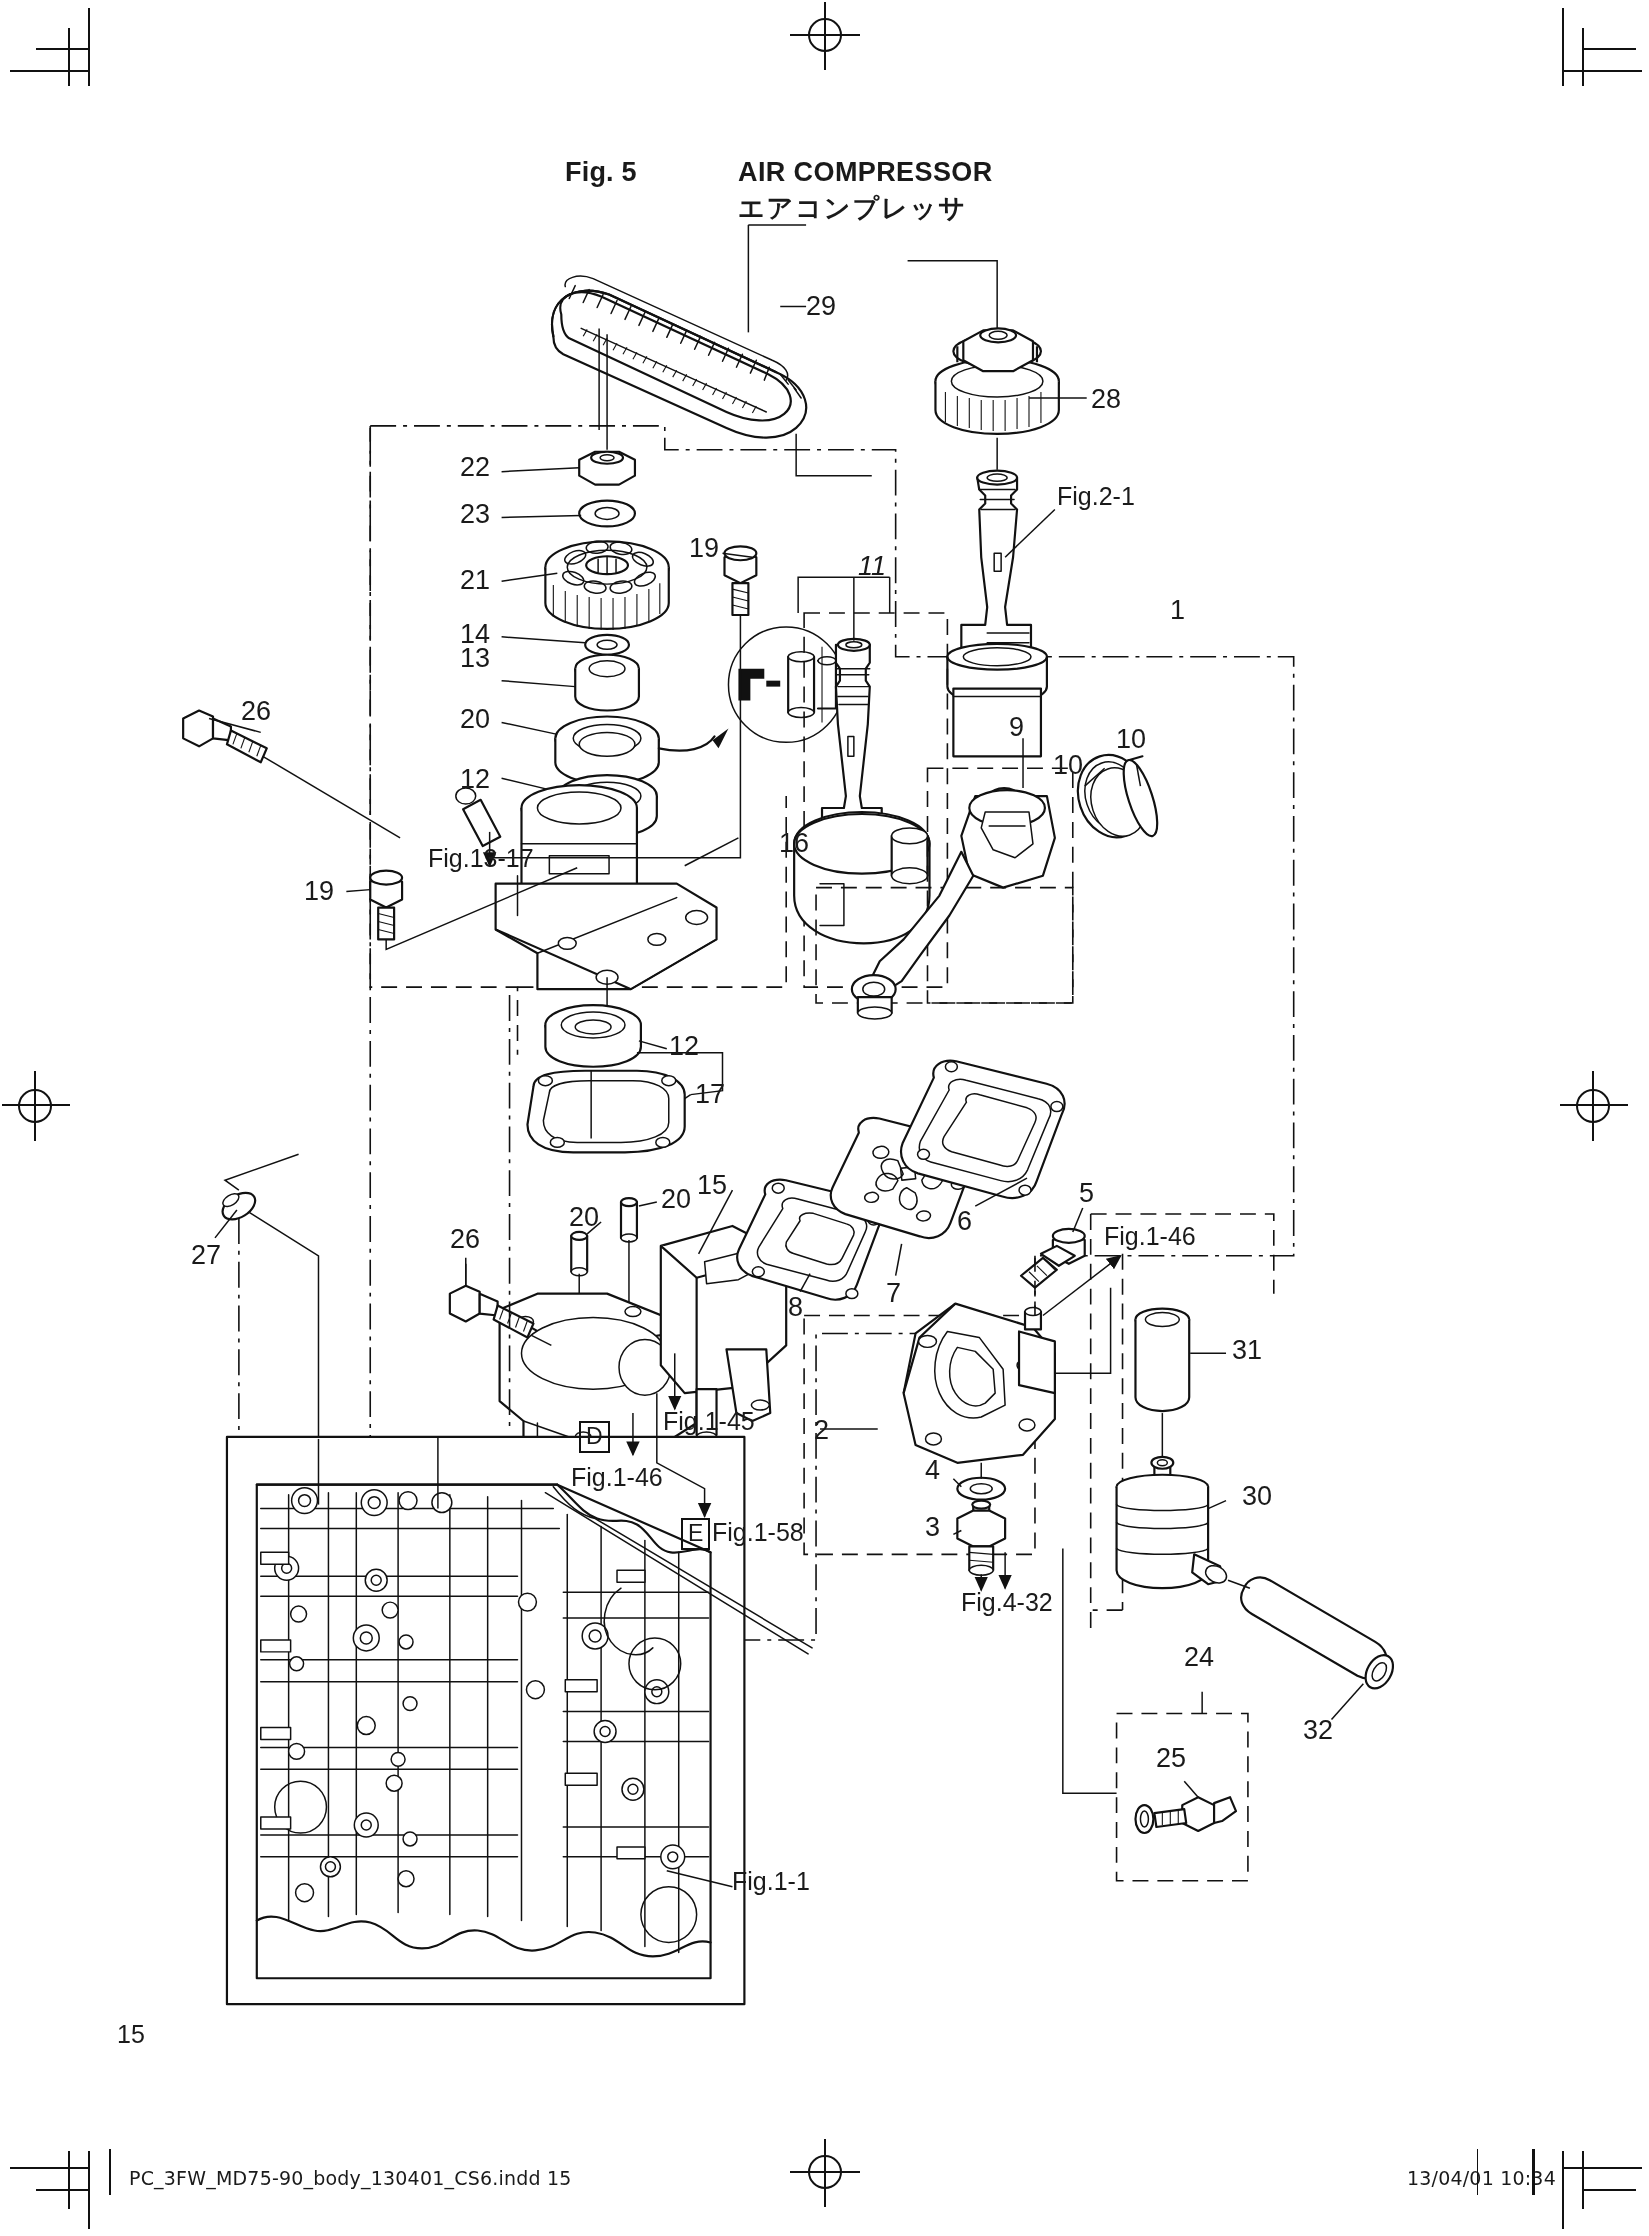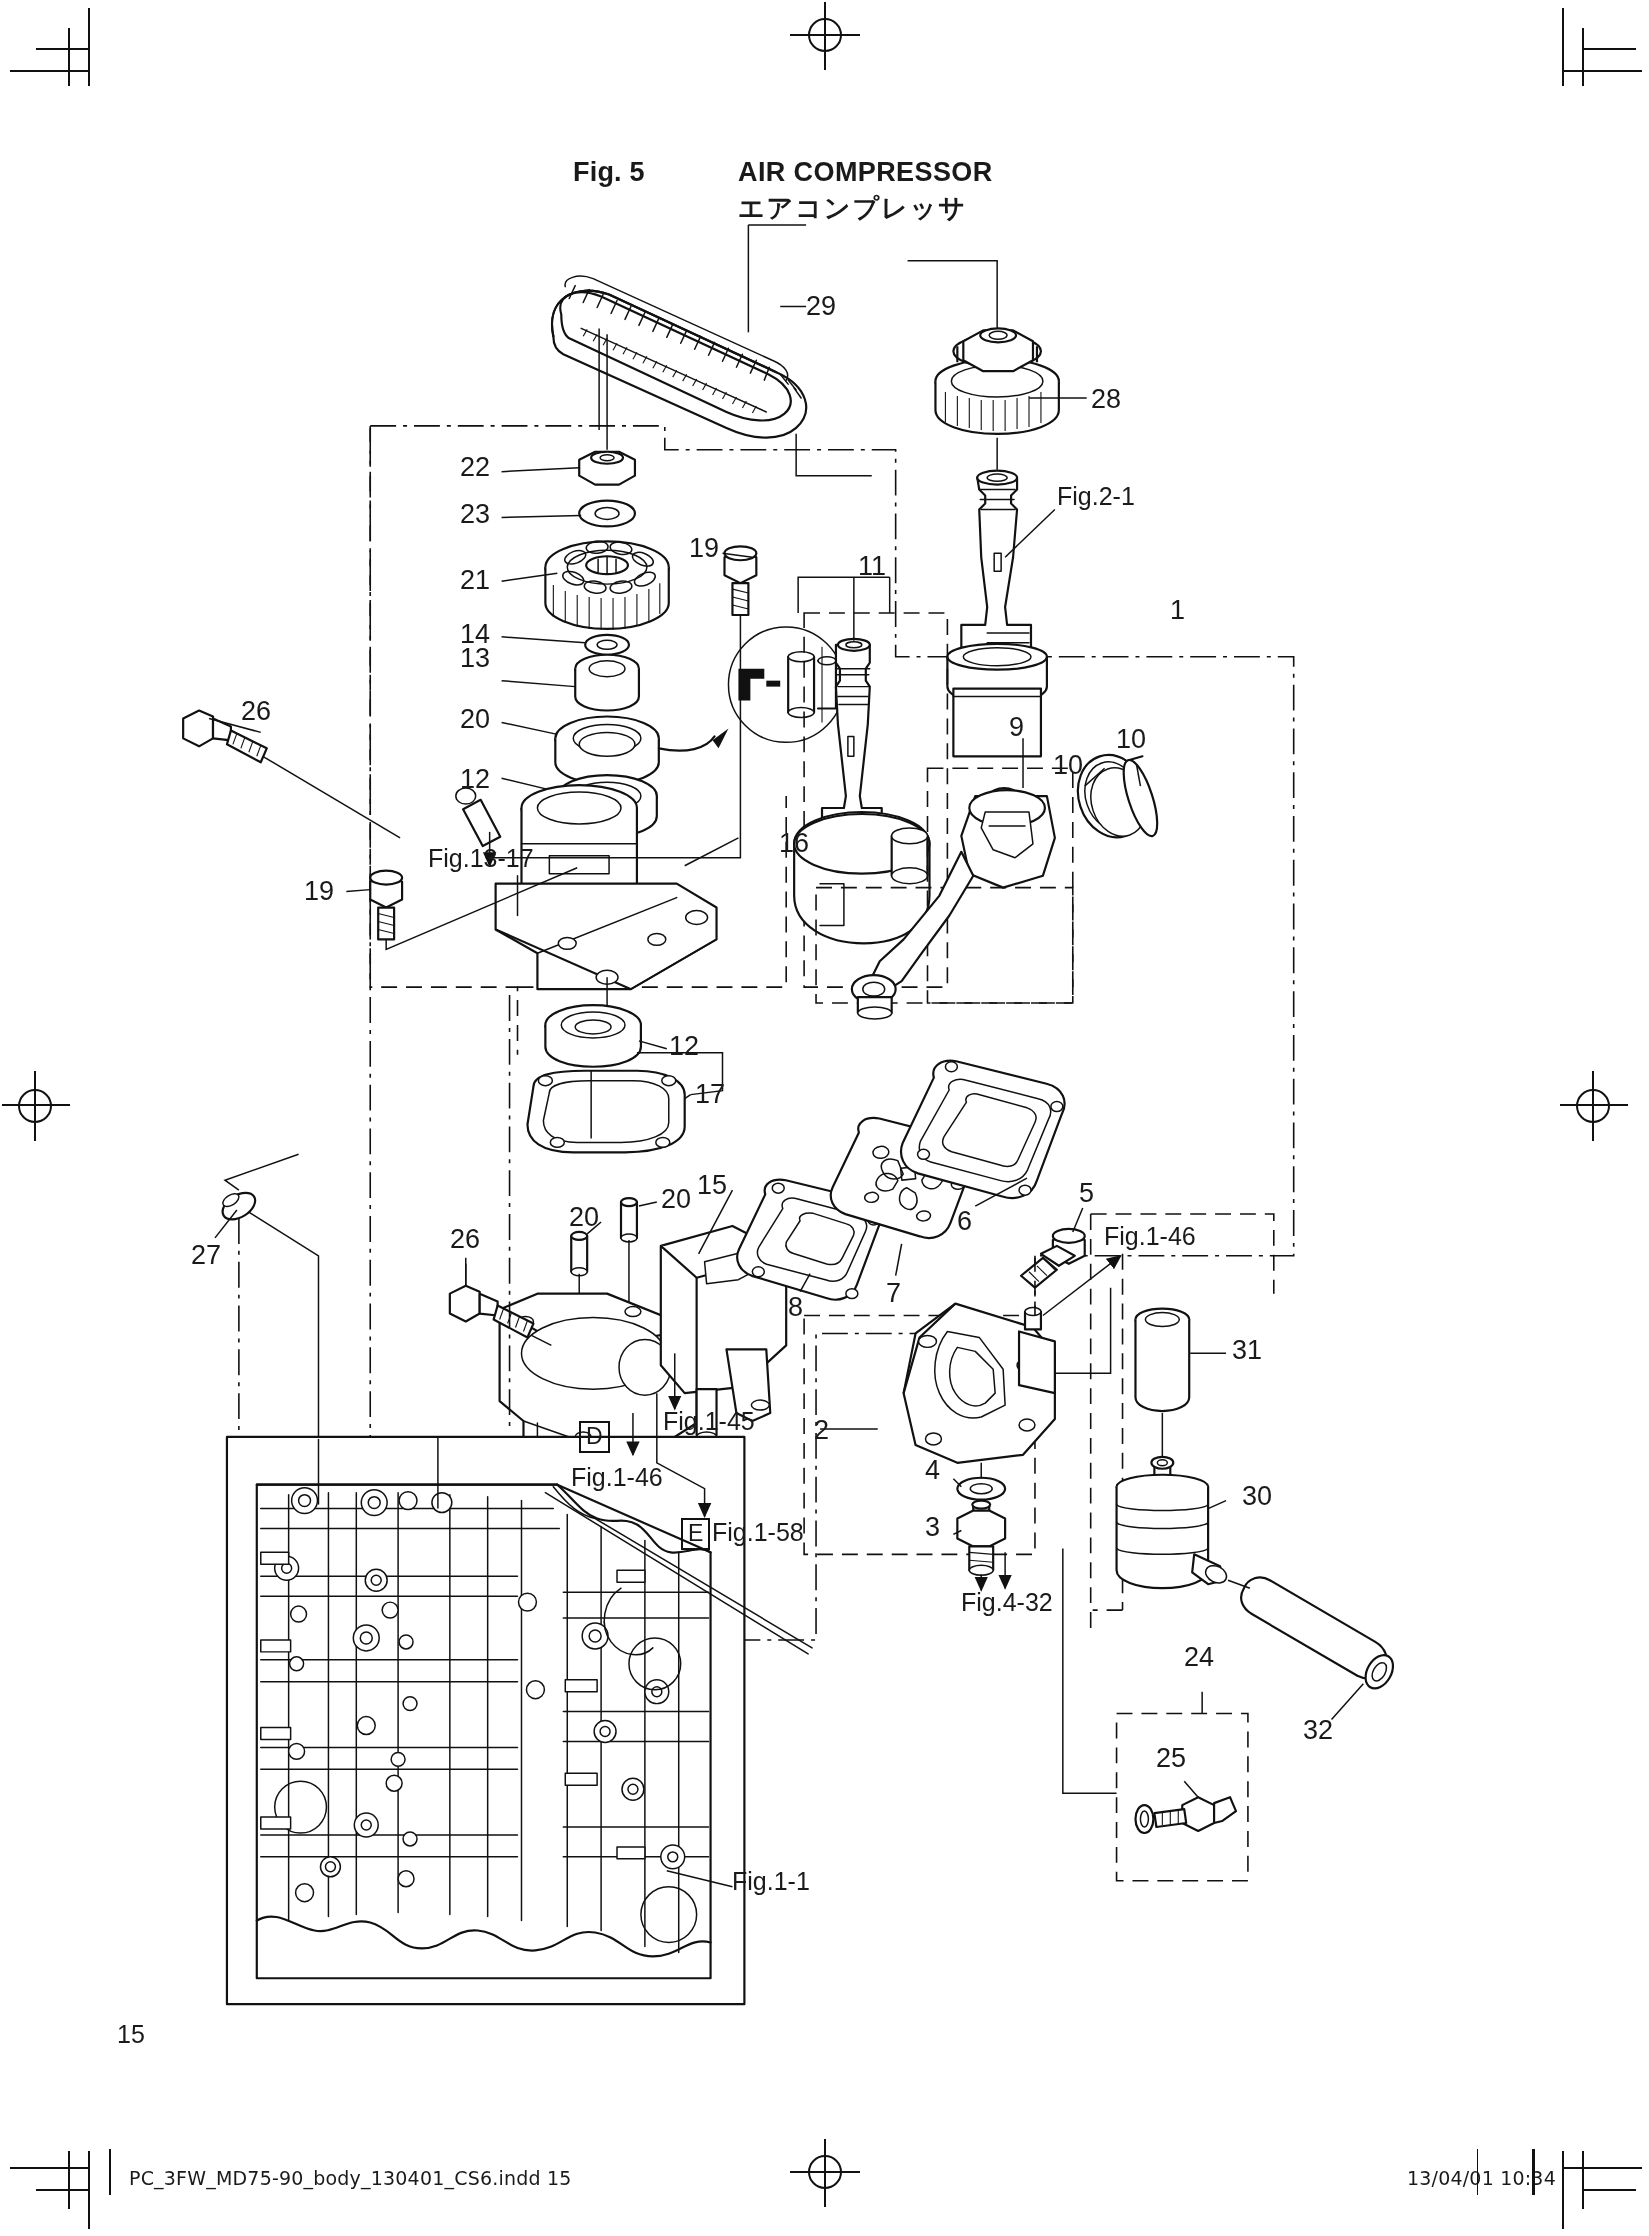--- a/index.html
+++ b/index.html
@@ -40,21 +40,20 @@
     top: 157px;
     text-align: center;
   }
   .fig-no {
     position: absolute;
     left: 565px;
     top: 0;
     font-size: 27px;
     font-weight: bold;
     letter-spacing: 0.2px;
-    margin-left: 8px;
   }
   .title-en {
     position: absolute;
     left: 738px;
     top: 0;
     font-size: 27px;
     font-weight: bold;
     letter-spacing: 0.4px;
   }
   .title-jp {
@@ -867,21 +866,21 @@
     <path class="ld" d="M1040,1262 L1040,1322"></path>
   </svg>
 
   <div>
     <span class="num" style="left:806px;  top:293px;">29</span>
     <span class="num" style="left:1091px; top:386px;">28</span>
     <span class="num" style="left:460px;  top:454px;">22</span>
     <span class="num" style="left:460px;  top:501px;">23</span>
     <span class="num" style="left:460px;  top:567px;">21</span>
     <span class="num" style="left:689px;  top:535px;">19</span>
-    <span class="num" style="left:858px;  top:553px;">11</span>
+    <span class="num" style="left:858px;  top:553px;font-style:italic;">11</span>
     <span class="num" style="left:1170px; top:597px;">1</span>
     <span class="num" style="left:460px;  top:621px;">14</span>
     <span class="num" style="left:460px;  top:645px;">13</span>
     <span class="num" style="left:460px;  top:706px;">20</span>
     <span class="num" style="left:1009px; top:714px;">9</span>
     <span class="num" style="left:1053px; top:752px;">10</span>
     <span class="num" style="left:1116px; top:726px;">10</span>
     <span class="num" style="left:460px;  top:766px;">12</span>
     <span class="num" style="left:241px;  top:698px;">26</span>
     <span class="num" style="left:740px;  top:830px;padding-left:39px;">16</span>

